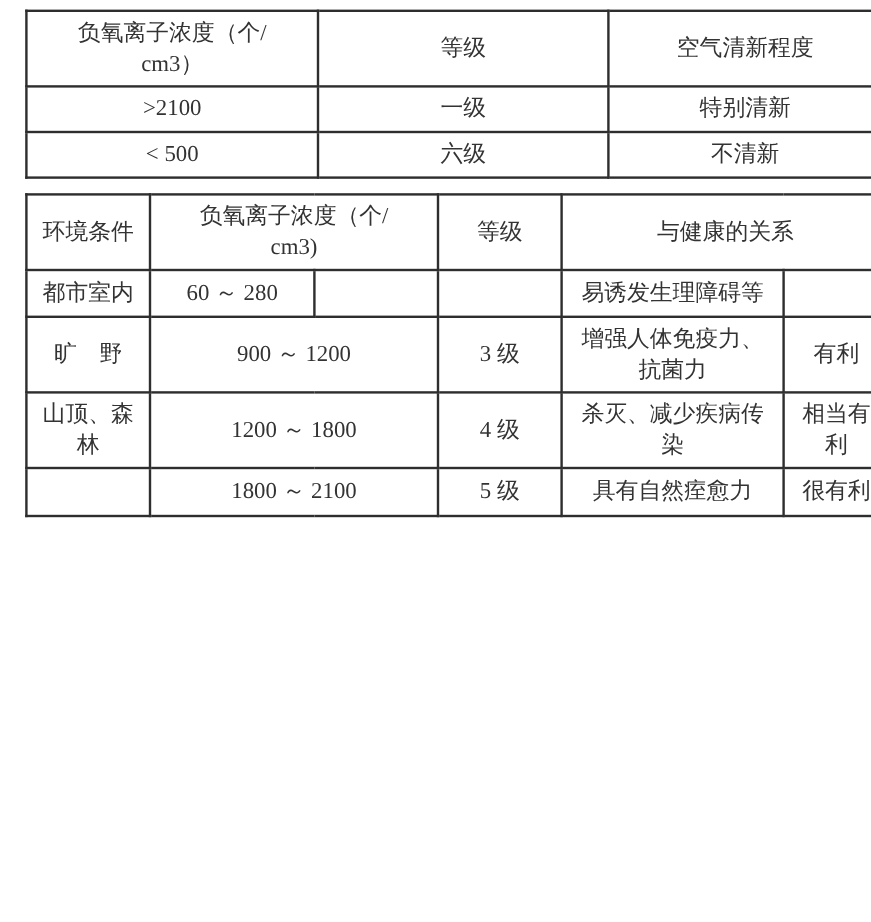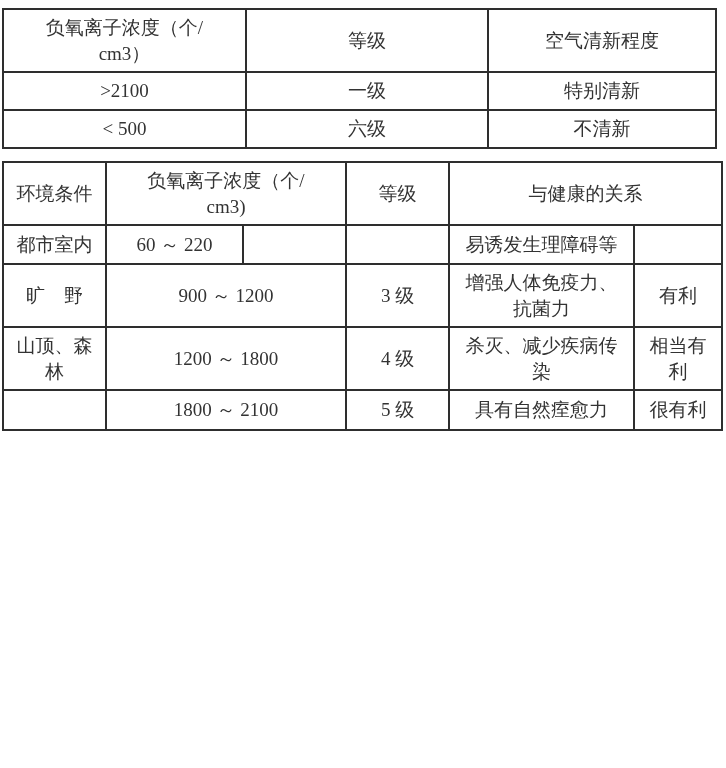--- a/index.html
+++ b/index.html
@@ -6,21 +6,21 @@
     margin: 0;
     padding: 0;
     background: #ffffff;
     font-family: "Liberation Serif", "DejaVu Serif", serif;
     color: #333333;
   }
   .page {
     width: 702px;
     height: 768px;
     box-sizing: border-box;
-    padding: 8px 4px 2px 2px;
+    padding: 8px 4px 2px 21px;
     background: #ffffff;
   }
   table {
     border-collapse: collapse;
     table-layout: fixed;
   }
   th, td {
     border: 2px solid #2e2e2e;
     text-align: center;
     vertical-align: middle;
@@ -78,21 +78,21 @@
     <tbody>
         <tr style="height:63px">
       <th>环境条件</th>
       <th colspan="2">负氧离子浓度（个/
 cm3)</th>
       <th>等级</th>
       <th colspan="2">与健康的关系</th>
     </tr>
     <tr style="height:39px">
       <td>都市室内</td>
-      <td>60 ～ 220</td>
+      <td>60 ～ 280</td>
       <td></td>
       <td></td>
       <td>易诱发生理障碍等</td>
       <td></td>
     </tr>
     <tr style="height:63px">
       <td>旷　野</td>
       <td colspan="2">900 ～ 1200</td>
       <td>3 级</td>
       <td>增强人体免疫力、

